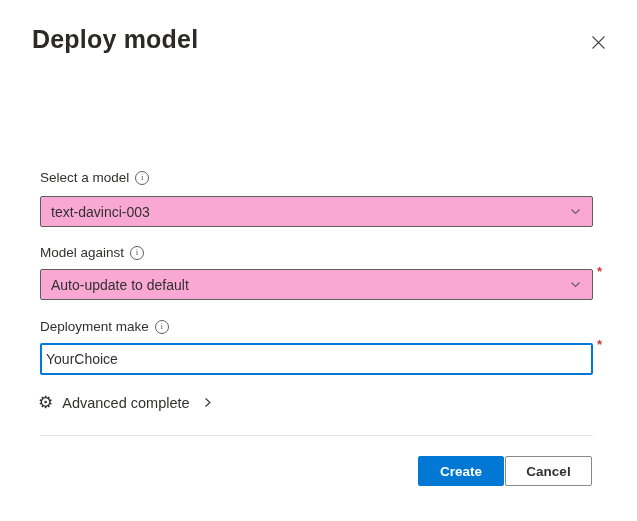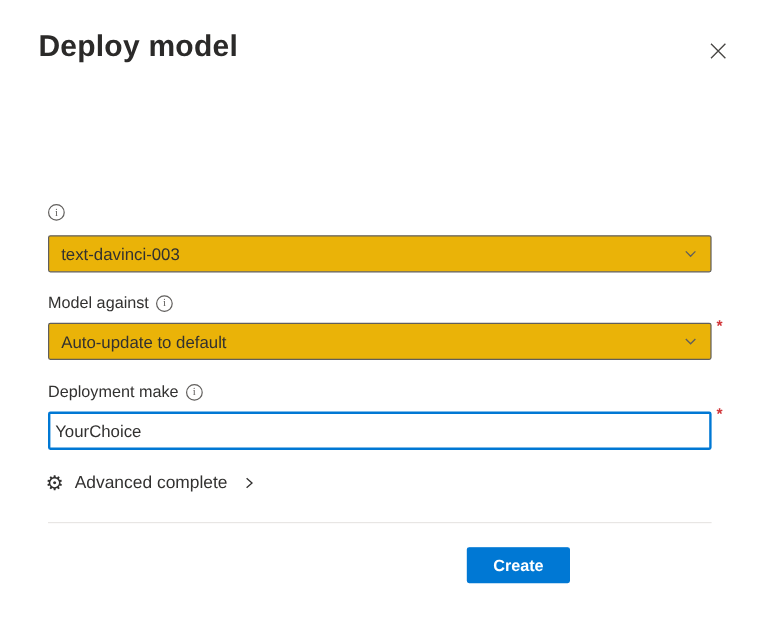--- a/index.html
+++ b/index.html
@@ -43,21 +43,21 @@
     display: inline-flex; align-items: center; justify-content: center;
     width: 14px; height: 14px;
     border: 1px solid #605e5c; border-radius: 50%;
     font-size: 9px; line-height: 1; color: #605e5c;
     font-family: "Liberation Serif", serif;
     cursor: default;
   }
   .combobox {
     position: absolute; left: 40px;
     width: 553px; height: 31px;
-    background: #eab308;
+    background: #f9a8d4;
     border: 1px solid #605e5c; border-radius: 2px;
     display: flex; align-items: center;
     padding: 0 10px;
     font-size: 14px; color: #323130;
     cursor: pointer;
   }
   .combo-model   { top: 196px; }
   .combo-version { top: 269px; }
   .combobox .combo-value { flex: 1; }
   .chevron { display: flex; align-items: center; }
@@ -92,21 +92,21 @@
   }
   .btn {
     position: absolute; top: 456px; height: 30px;
     border-radius: 2px;
     font-family: "Liberation Sans", sans-serif;
     font-size: 13.5px; font-weight: 600;
     display: flex; align-items: center; justify-content: center;
     cursor: pointer;
   }
   .btn-create {
-    left: 389px; width: 86px;
+    left: 418px; width: 86px;
     background: #0078d4; color: #ffffff; border: 1px solid #0078d4;
   }
   .btn-cancel {
     left: 505px; width: 87px;
     background: #ffffff; color: #323130; border: 1px solid #8a8886;
   }
 </style>
 </head>
 <body>
 
@@ -117,20 +117,21 @@
   <button class="close-button">
     <span style="display:flex">
       <svg width="15" height="15" viewBox="0 0 15 15">
           <path d="M1.5 1.5l12 12M13.5 1.5l-12 12" stroke="#484644" stroke-width="1.1" fill="none"></path>
         </svg>
     </span>
   </button>
 
 
   <div class="field-label label-model">
+    <span>Select a model</span>
     <span class="info-icon">i</span>
   </div>
   <div class="combobox combo-model" role="combobox">
     <span class="combo-value">text-davinci-003</span>
     <span class="chevron">
       <svg width="13" height="13" viewBox="0 0 13 13">
           <path d="M2.5 4.5l4 4 4-4" fill="none" stroke="#605e5c" stroke-width="1.1"></path>
         </svg>
     </span>
   </div>
@@ -162,14 +163,15 @@
     <span class="chevron-right">
       <svg width="13" height="13" viewBox="0 0 13 13">
           <path d="M4.5 2.5l4.5 4-4.5 4" fill="none" stroke="#323130" stroke-width="1.1"></path>
         </svg>
     </span>
   </button>
 
   <div class="footer-divider"></div>
 
   <button class="btn btn-create">Create</button>
+  <button class="btn btn-cancel">Cancel</button>
 
 </div>
 
 </body></html>

